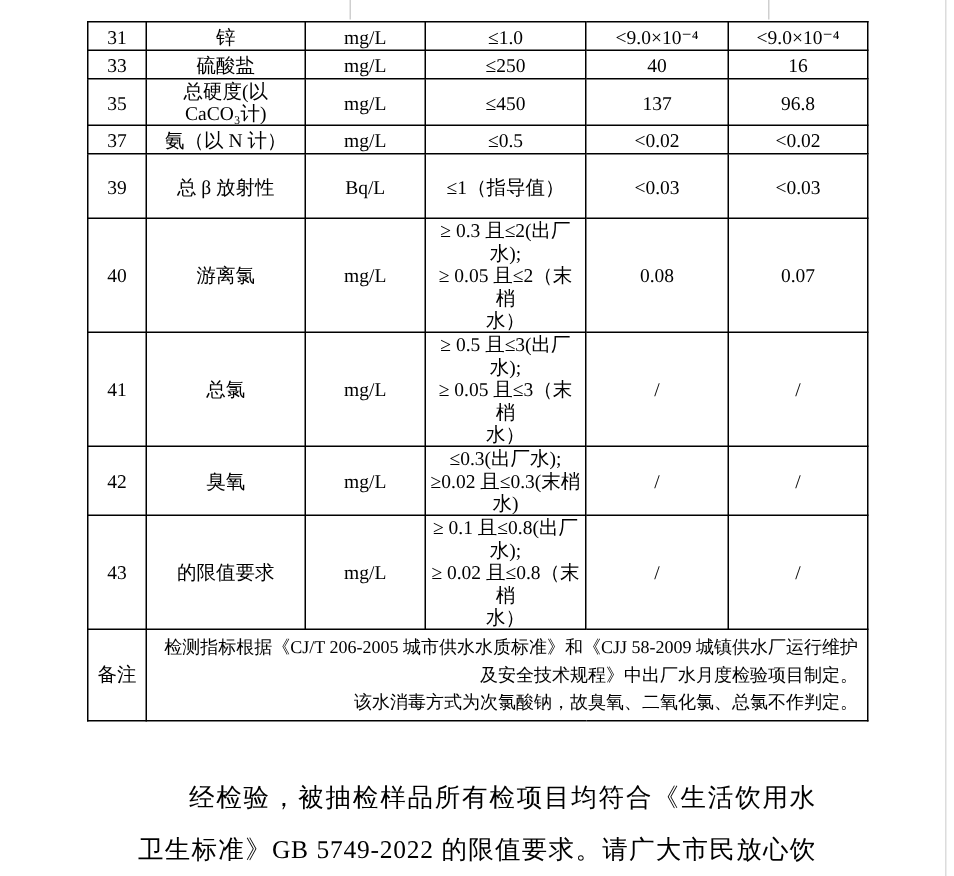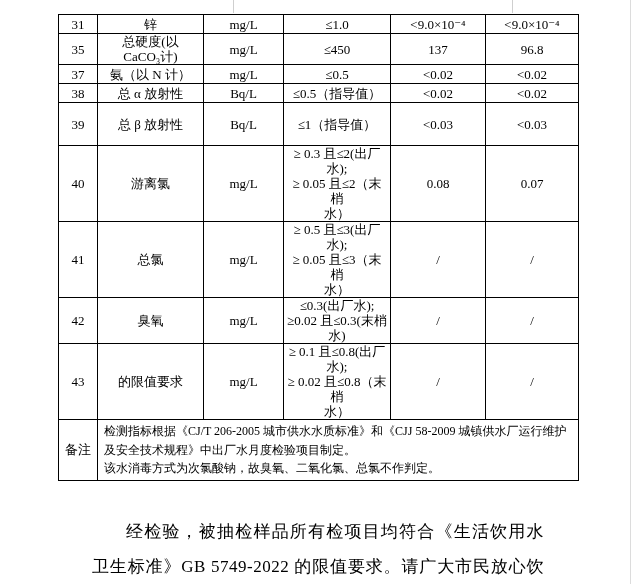--- a/index.html
+++ b/index.html
@@ -35,21 +35,21 @@
   tbody tr:nth-child(-n+4){height:19px;padding-left:10px;}
   tbody tr:nth-child(5),tbody tr:nth-child(6){height:43px;}
   tbody tr:nth-child(7),tbody tr:nth-child(8),tbody tr:nth-child(9){height:19px;}
   tbody tr:nth-child(10){height:55px;}
   tbody tr:nth-child(11){height:55px;}
   tbody tr:nth-child(12){height:50px;}
   tbody tr:nth-child(13){height:55px;}
   tbody tr.remarks-row{height:56px;}
 
   tr.remarks-row td.remarks-text{
-    text-align:left;vertical-align:middle;
+    text-align:right;vertical-align:middle;
     font-size:12px;line-height:18.5px;
     padding:2px 6px;white-space:normal;
   }
   tr.remarks-row td.remarks-label{font-size:13px;}
 
   .conclusion{
     position:absolute;left:92px;top:514px;width:452px;
     font-size:17px;line-height:35px;
     text-align:justify;text-indent:2em;
     letter-spacing:0.5px;
@@ -74,41 +74,41 @@
   <tbody id="rows-body">
       <tr>
     <td class="c-no">31</td>
     <td class="c-name">锌</td>
     <td class="c-unit">mg/L</td>
     <td class="c-limit">≤1.0</td>
     <td class="c-v1">&lt;9.0×10⁻⁴</td>
     <td class="c-v2">&lt;9.0×10⁻⁴</td>
   </tr>
       <tr>
+    <td class="c-no">33</td>
+    <td class="c-name">硫酸盐</td>
+    <td class="c-unit">mg/L</td>
+    <td class="c-limit">≤250</td>
+    <td class="c-v1">40</td>
+    <td class="c-v2">16</td>
+  </tr>
+      <tr>
     <td class="c-no">35</td>
     <td class="c-name">总硬度(以
 CaCO₃计)</td>
     <td class="c-unit">mg/L</td>
     <td class="c-limit">≤450</td>
     <td class="c-v1">137</td>
     <td class="c-v2">96.8</td>
   </tr>
       <tr>
     <td class="c-no">37</td>
     <td class="c-name">氨（以 N 计）</td>
     <td class="c-unit">mg/L</td>
     <td class="c-limit">≤0.5</td>
-    <td class="c-v1">&lt;0.02</td>
-    <td class="c-v2">&lt;0.02</td>
-  </tr>
-      <tr>
-    <td class="c-no">38</td>
-    <td class="c-name">总 α 放射性</td>
-    <td class="c-unit">Bq/L</td>
-    <td class="c-limit">≤0.5（指导值）</td>
     <td class="c-v1">&lt;0.02</td>
     <td class="c-v2">&lt;0.02</td>
   </tr>
       <tr>
     <td class="c-no">39</td>
     <td class="c-name">总 β 放射性</td>
     <td class="c-unit">Bq/L</td>
     <td class="c-limit">≤1（指导值）</td>
     <td class="c-v1">&lt;0.03</td>
     <td class="c-v2">&lt;0.03</td>

